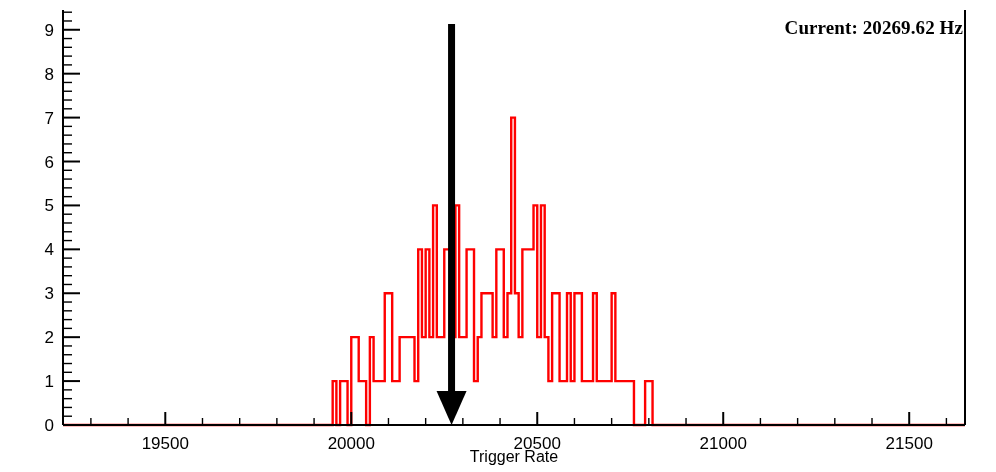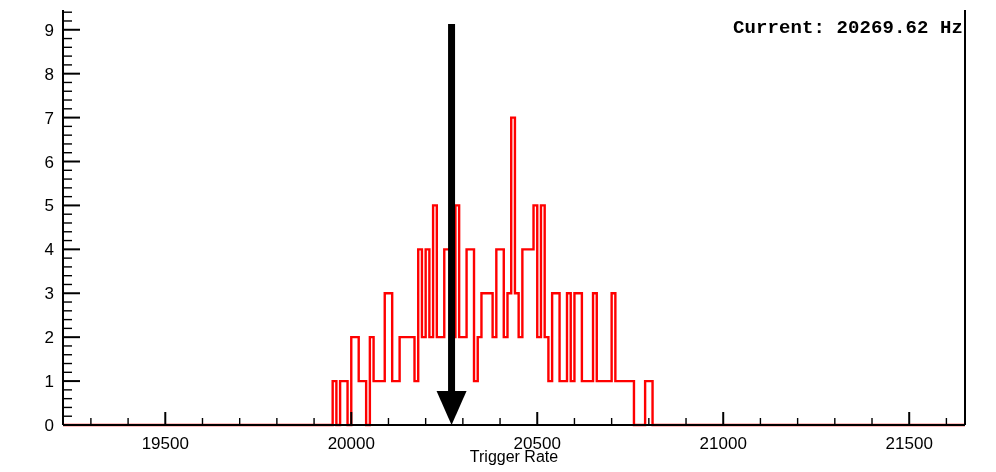--- a/index.html
+++ b/index.html
@@ -35,21 +35,21 @@
   }
   .axis-title {
     font-family: "Liberation Sans", sans-serif;
     font-size: 16px;
     fill: #000000;
   }
   #current-readout {
     position: absolute;
     right: 33px;
     top: 17px;
-    font-family: Liberation Mono, monospace;
+    font-family: Liberation Serif, serif;
     font-size: 19px;
     font-weight: bold;
     color: #000000;
     letter-spacing: 0.1px;
     white-space: nowrap;
   }
 </style>
 </head>
 <body>
 

